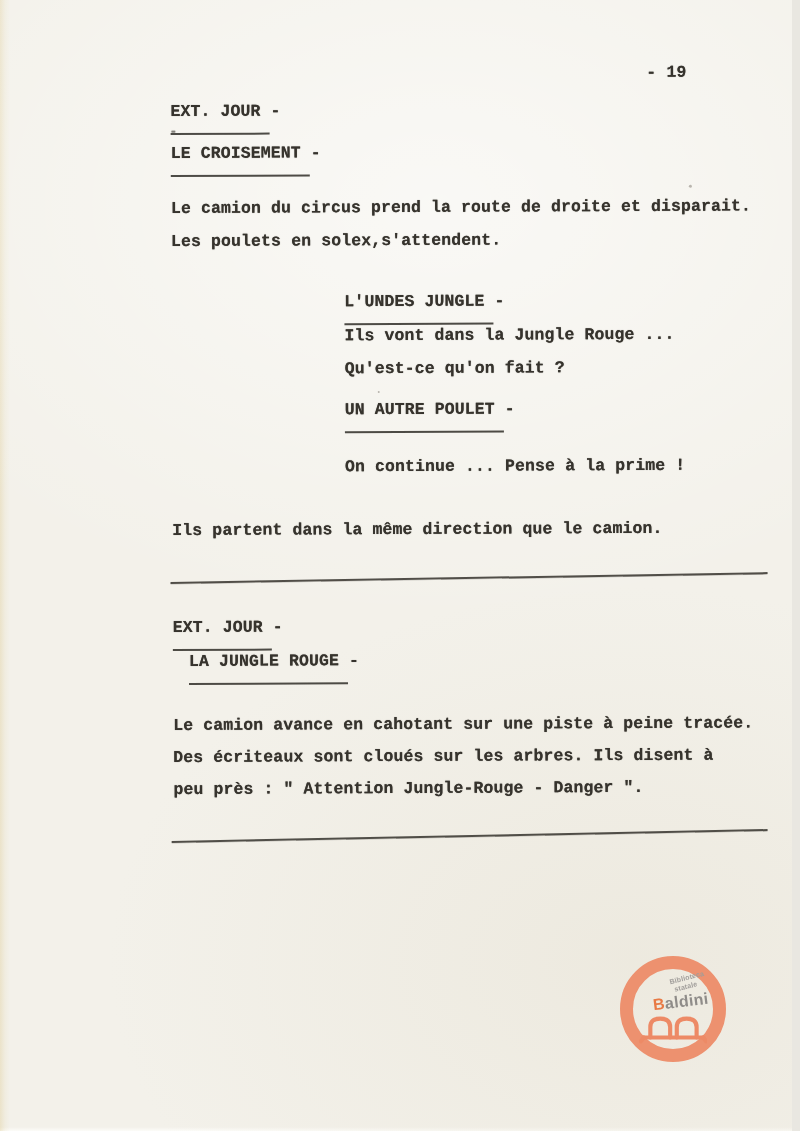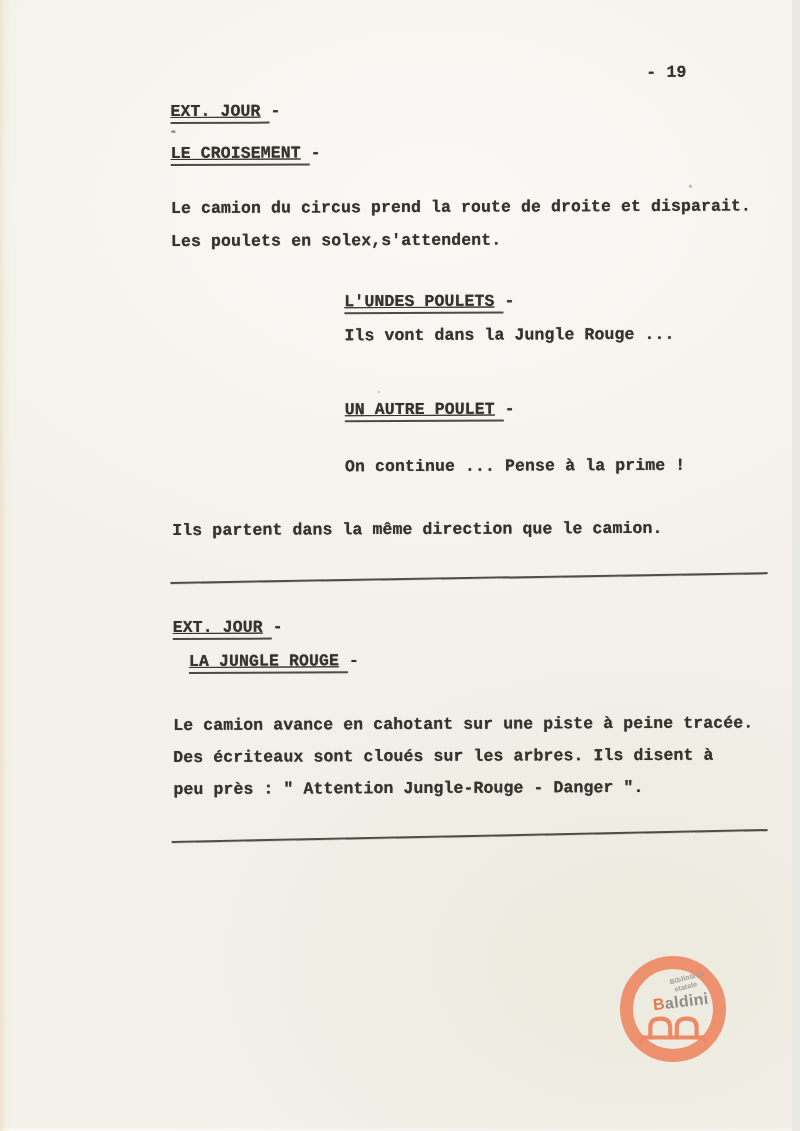--- a/index.html
+++ b/index.html
@@ -13,21 +13,21 @@
       #f3f1ea;
     font-family:"Liberation Mono","DejaVu Sans Mono",monospace;
     font-weight:700;
     color:#36332d;
   }
   .typed { position:absolute; inset:0; transform:rotate(-0.25deg); transform-origin:400px 450px; }
   .line {
     position:absolute; font-size:16.5px; line-height:20px; letter-spacing:.1px;
     white-space:pre; text-shadow:0 0 .7px rgba(54,51,45,.85);
   }
-  .u { border-bottom:2px solid rgba(54,51,45,.88); padding-right:9px; padding-bottom:1px;text-decoration:underline; }
+  .u { border-bottom:2px solid rgba(54,51,45,.88); padding-right:9px; padding-bottom:12px; }
   .dash { margin-left:1px; }
   .stray { font-size:13px; opacity:.6; }
   .rule { position:absolute; height:2px; background:rgba(52,49,43,.85);
           transform-origin:left center; box-shadow:0 .5px 0 rgba(52,49,43,.25); }
   .speck { position:absolute; border-radius:50%; background:rgba(92,86,74,.4); }
 
   
   .stamp { position:absolute; left:620px; top:956px; width:106px; height:106px; }
   .stamp-ring { position:absolute; inset:0; border:13px solid rgba(237,138,102,.93); border-radius:50%; }
   .stamp-tinytext {
@@ -50,22 +50,23 @@
 
     <div class="line" style="left:648px; top:64px;">- 19</div>
 
     <div class="line" style="left:172px; top:101px;"><span class="u">EXT. JOUR</span><span class="dash">-</span></div>
     <div class="line stray" style="left:171px; top:121px;">-</div>
     <div class="line" style="left:172px; top:143px;"><span class="u">LE CROISEMENT</span><span class="dash">-</span></div>
 
     <div class="line" style="left:172px; top:198px;">Le camion du circus prend la route de droite et disparait.</div>
     <div class="line" style="left:172px; top:231px;">Les poulets en solex,s'attendent.</div>
 
-    <div class="line" style="left:345px; top:292px;"><span class="u">L'UNDES POULETS</span><span class="dash">-</span></div>
+    <div class="line" style="left:345px; top:292px;"><span class="u">L'UNDES JUNGLE</span><span class="dash">-</span></div>
     <div class="line" style="left:345px; top:326px;">Ils vont dans la Jungle Rouge ...</div>
+    <div class="line" style="left:345px; top:359px;">Qu'est-ce qu'on fait ?</div>
 
     <div class="line" style="left:345px; top:400px;"><span class="u">UN AUTRE POULET</span><span class="dash">-</span></div>
     <div class="line" style="left:345px; top:457px;">On continue ... Pense à la prime !</div>
 
     <div class="line" style="left:172px; top:520px;">Ils partent dans la même direction que le camion.</div>
 
     <div class="rule" style="left:170px; top:581px; width:597px; transform:rotate(-0.7deg);"></div>
 
     <div class="line" style="left:172px; top:617px;"><span class="u">EXT. JOUR</span><span class="dash">-</span></div>
     <div class="line" style="left:188px; top:651px;"><span class="u">LA JUNGLE ROUGE</span><span class="dash">-</span></div>

